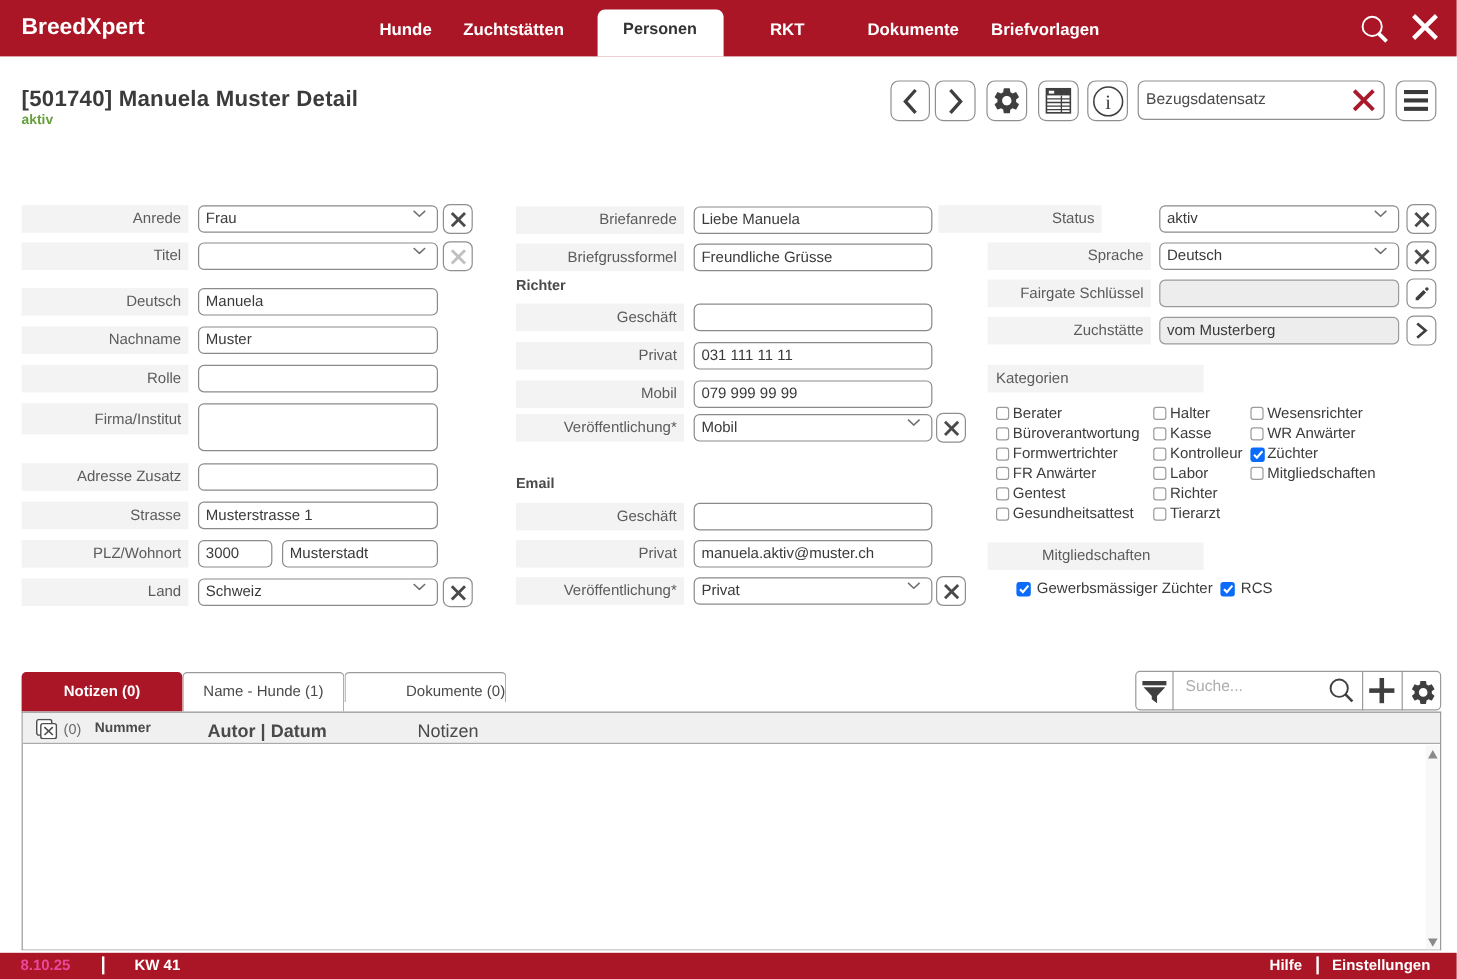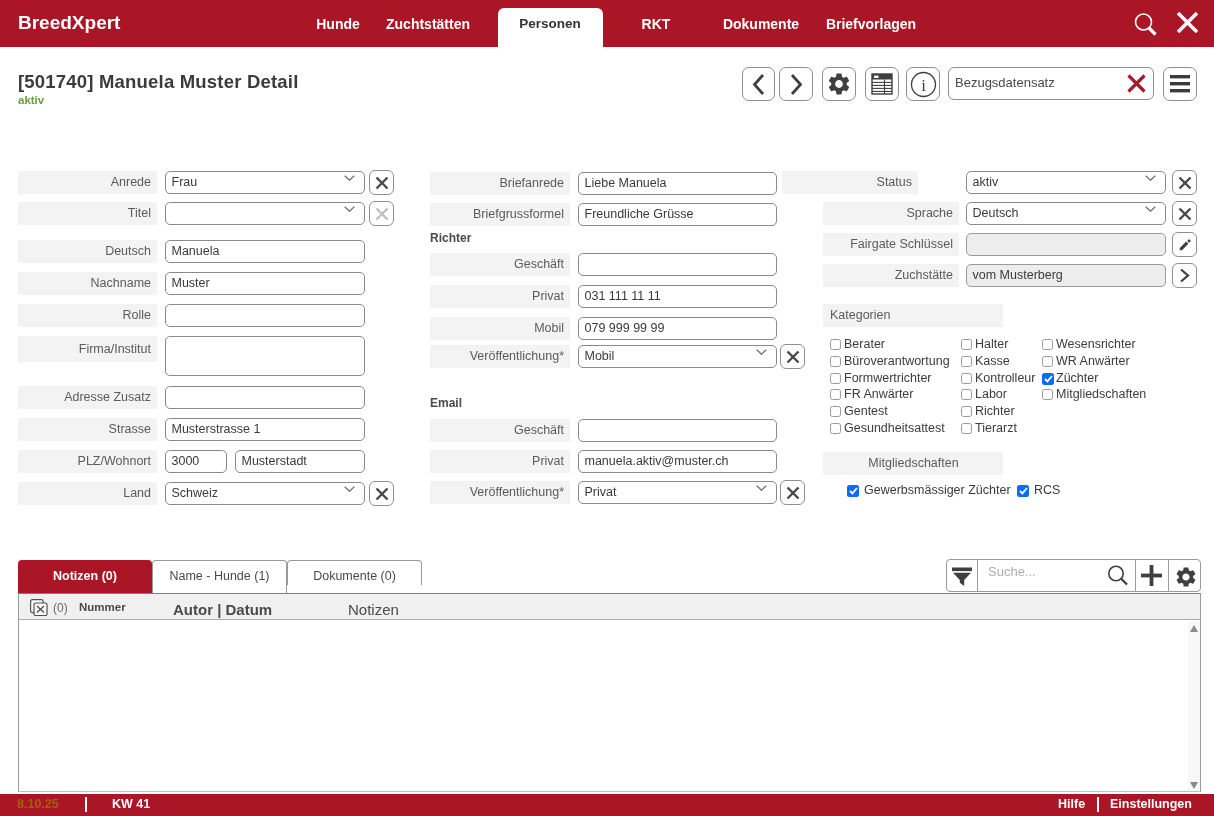--- a/index.html
+++ b/index.html
@@ -266,21 +266,21 @@
     </div>
 <div class="cbt" style="left:864px;top:483px">Gewerbsmässiger Züchter</div>
 <div class="cbc" style="left:1017px;top:485px">
       <svg width="9" height="8" viewBox="0 0 9 8">
         <polyline points="1,4 3.4,6.4 8,1" fill="none" stroke="#fff" stroke-width="1.8"></polyline>
       </svg>
     </div>
 <div class="cbt" style="left:1034px;top:483px">RCS</div>
 <div class="ab" style="left:18px;top:560px;width:134px;height:33px;background:#aa1626;border-radius:4px 4px 0 0;text-align:center;line-height:32px;font-size:12.5px;font-weight:bold;color:#fff">Notizen (0)</div>
 <div class="ab" style="left:152px;top:560px;width:135px;height:33px;background:#fff;border:1px solid #9a9a9a;border-bottom:none;border-radius:4px 4px 0 0;text-align:center;line-height:31px;font-size:12.5px;color:#4a4a4a">Name - Hunde (1)</div>
-<div class="ab" style="left:287px;top:560px;width:135px;height:25px;background:#fff;border:1px solid #9a9a9a;border-bottom:none;border-radius:4px 4px 0 0;text-align:center;line-height:31px;font-size:12.5px;color:#4a4a4a">Dokumente (0)</div>
+<div class="ab" style="left:287px;top:560px;width:135px;height:25px;background:#fff;border:1px solid #9a9a9a;border-bottom:none;border-radius:4px 4px 0 0;text-align:right;line-height:31px;font-size:12.5px;color:#4a4a4a">Dokumente (0)</div>
 <div class="ab" style="left:946px;top:559px;width:255px;height:33px;border:1px solid #9a9a9a;border-radius:4px;background:#fff"></div>
 <div class="ab" style="left:977px;top:559px;width:1px;height:33px;background:#9a9a9a"></div>
 <div class="ab" style="left:1135px;top:559px;width:1px;height:33px;background:#9a9a9a"></div>
 <div class="ab" style="left:1168px;top:559px;width:1px;height:33px;background:#9a9a9a"></div>
 <div class="ab" style="left:951px;top:566px">
       <svg width="22" height="21" viewBox="0 0 22 21">
         <rect x="1" y="1.5" width="20" height="3.6" fill="#3f3f3f"></rect>
         <path d="M2 6.8 L20 6.8 L13.2 14 L13.2 20 L8.8 16.8 L8.8 14 Z" fill="#3f3f3f"></path>
       </svg>
     </div>
@@ -309,18 +309,18 @@
         <line x1="14" y1="7" x2="7" y2="13.5" stroke="#4f4f4f" stroke-width="1.4"></line>
       </svg>
     </div>
 <div class="ab" style="left:53px;top:601px;font-size:12px;color:#6a6a6a">(0)</div>
 <div class="ab" style="left:79px;top:601px;font-size:11.5px;font-weight:bold;color:#4a4a4a">Nummer</div>
 <div class="ab" style="left:173px;top:601px;font-size:15px;font-weight:bold;color:#4a4a4a">Autor | Datum</div>
 <div class="ab" style="left:348px;top:601px;font-size:15px;font-weight:normal;color:#4a4a4a">Notizen</div>
 <div class="ab" style="left:1190px;top:625px;width:0;height:0;border-left:4.5px solid transparent;border-right:4.5px solid transparent;border-bottom:7px solid #8a8a8a"></div>
 <div class="ab" style="left:1190px;top:782px;width:0;height:0;border-left:4.5px solid transparent;border-right:4.5px solid transparent;border-top:7px solid #8a8a8a"></div>
 <div class="ab" style="left:0;top:794px;width:1214px;height:22px;background:#aa1626"></div>
-<div class="ab" style="left:17px;top:797px;font-size:12.5px;font-weight:bold;color:#a16207">8.10.25</div>
+<div class="ab" style="left:17px;top:797px;font-size:12.5px;font-weight:bold;color:#ec4899">8.10.25</div>
 <div class="ab" style="left:112px;top:797px;font-size:12.5px;font-weight:bold;color:#fff">KW 41</div>
 <div class="ab" style="left:1058px;top:797px;font-size:12.5px;font-weight:bold;color:#fff">Hilfe</div>
 <div class="ab" style="left:1110px;top:797px;font-size:12.5px;font-weight:bold;color:#fff">Einstellungen</div>
 <div class="ab" style="left:85px;top:797px;width:1.5px;height:15px;background:#fff"></div>
 <div class="ab" style="left:1097px;top:797px;width:1.5px;height:15px;background:#fff"></div>
 </div>
 </body></html>

